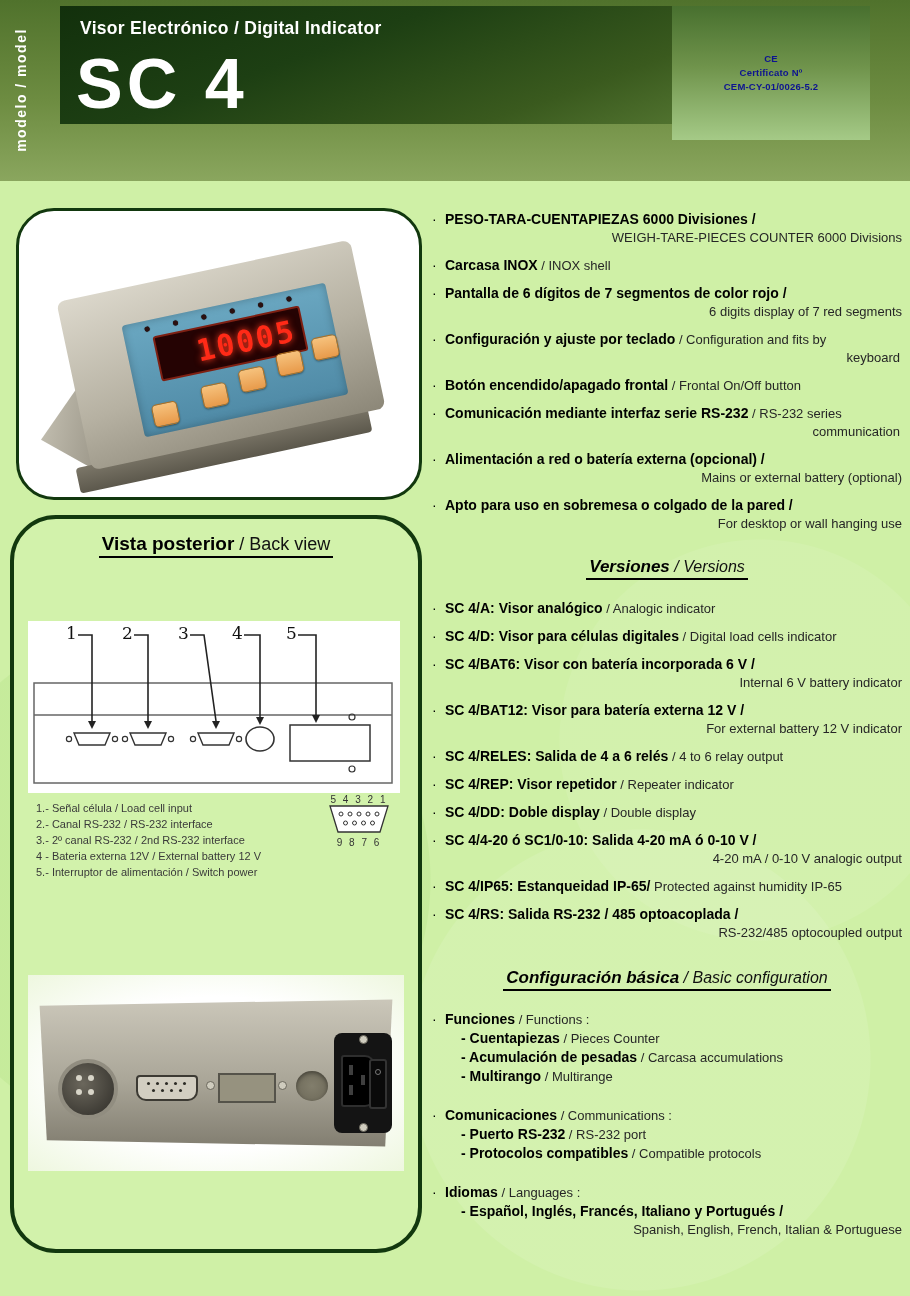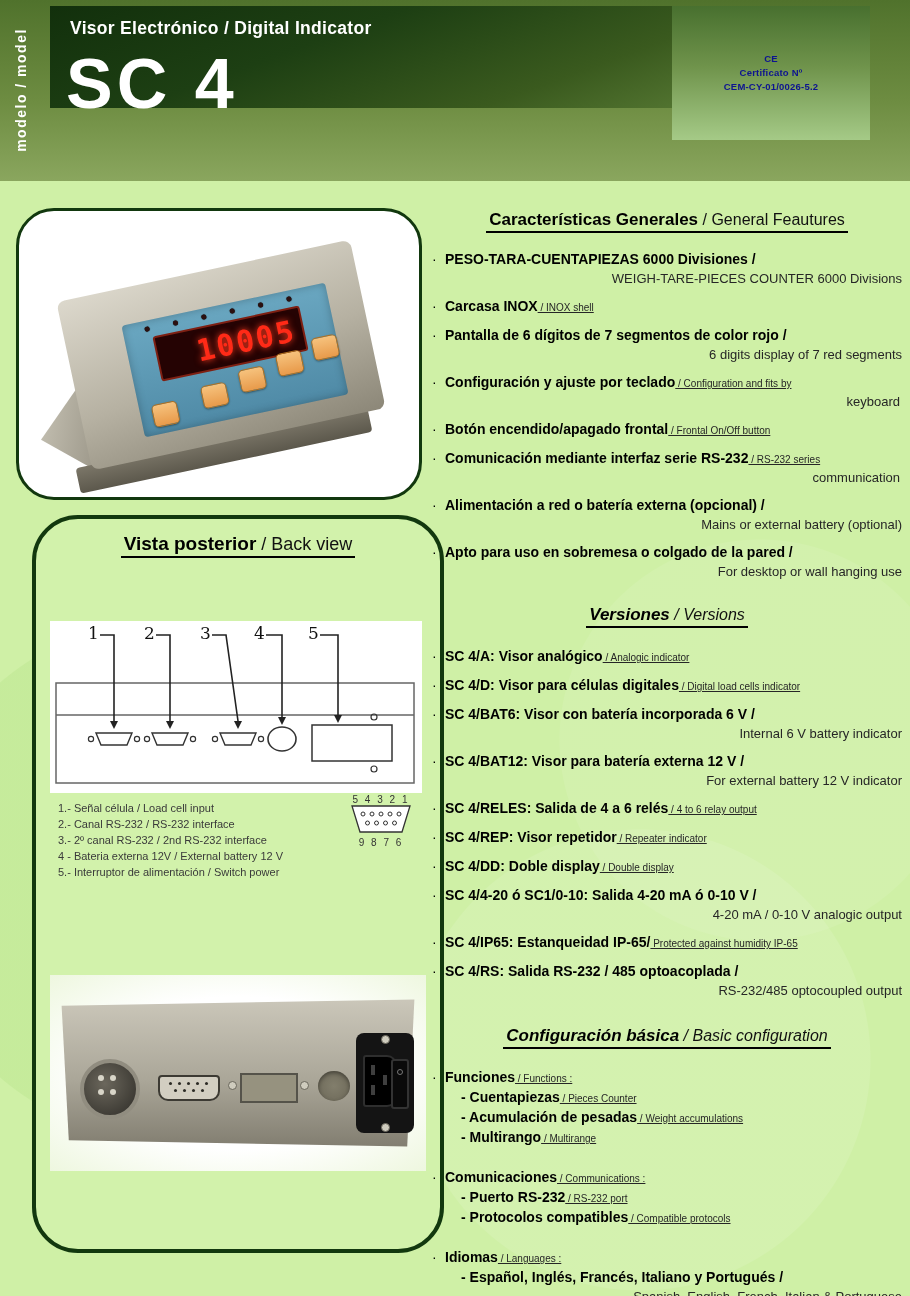--- a/index.html
+++ b/index.html
@@ -8,32 +8,32 @@
     background:
       radial-gradient(circle at 640px 1060px, rgba(255,255,255,0.10) 0 230px, transparent 231px),
       radial-gradient(circle at 170px 880px, rgba(150,210,100,0.16) 0 260px, transparent 261px),
       radial-gradient(circle at 760px 740px, rgba(255,255,255,0.08) 0 200px, transparent 201px),
       #cff0a6;}
   
   .band{position:absolute;left:0;top:0;width:910px;height:181px;
     background:linear-gradient(180deg,#50722c 0%,#6d8c41 55%,#8aa65e 100%);}
   .side-label{position:absolute;left:21px;top:90px;transform:translate(-50%,-50%) rotate(-90deg);
     white-space:nowrap;color:#fff;font-weight:bold;font-size:14px;letter-spacing:1.5px;}
-  .title-box{position:absolute;left:50px;top:6px;width:630px;height:102px;
+  .title-box{position:absolute;left:60px;top:6px;width:630px;height:118px;
     background:linear-gradient(160deg,#12300c 0%,#1d3f13 40%,#3a5a1e 78%,#527430 100%);}
   .doc-title{position:absolute;left:20px;top:12px;color:#fff;font-weight:bold;font-size:17.5px;letter-spacing:.3px;}
   .model-name{position:absolute;left:16px;top:38px;color:#fff;font-weight:800;font-size:70px;letter-spacing:4px;}
   .cert-box{position:absolute;left:672px;top:6px;width:198px;height:134px;
     background:linear-gradient(180deg,#48702f 0%,#6f934b 45%,#a5ca87 100%);
     display:flex;flex-direction:column;align-items:center;justify-content:center;
     color:#0d1390;font-weight:bold;font-size:9.5px;line-height:14px;text-align:center;letter-spacing:.2px;}
   
   .box1{position:absolute;left:16px;top:208px;width:400px;height:286px;background:#fff;
     border:3px solid #12380e;border-radius:38px;overflow:hidden;}
-  .box2{position:absolute;left:32px;top:515px;width:404px;height:730px;background:#d2f2ab;
+  .box2{position:absolute;left:10px;top:515px;width:404px;height:730px;background:#d2f2ab;
     border:4px solid #12380e;border-radius:46px;overflow:hidden;}
   
   .dev-left-tri{position:absolute;left:22px;top:128px;width:70px;height:140px;
     background:linear-gradient(100deg,#cac6b8,#938e80);clip-path:polygon(100% 0,100% 100%,0 72%);}
   .dev-main{position:absolute;left:52px;top:58px;width:300px;height:172px;transform:rotate(-12deg);
     background:linear-gradient(170deg,#dcd8cc 0%,#b6b1a2 55%,#8c8778 100%);border-radius:8px;}
   .dev-bottom{position:absolute;left:56px;top:226px;width:298px;height:26px;transform:rotate(-12deg);
     background:linear-gradient(180deg,#7b7668,#5c584c);border-radius:4px;}
   .panel{position:absolute;left:112px;top:92px;width:208px;height:114px;transform:rotate(-12deg);
     background:linear-gradient(180deg,#6aa7c1 0%,#4f8aa6 100%);border-radius:4px;box-shadow:inset 0 0 8px rgba(0,0,0,.25);}
@@ -82,21 +82,21 @@
   .iec i{position:absolute;width:4px;height:10px;background:#3f3f3f;}
   .iec i.s1{left:6px;top:8px;} .iec i.s2{left:6px;top:28px;} .iec i.s3{left:18px;top:18px;}
   .rocker{position:absolute;right:5px;top:26px;width:14px;height:46px;background:#0a0a0a;border:2px solid #333;border-radius:3px;}
   .rocker::after{content:"";position:absolute;left:4px;top:8px;width:4px;height:4px;border-radius:50%;border:1px solid #777;}
   
   .col{position:absolute;left:432px;top:210px;width:470px;color:#000;}
   .sec-head{text-align:center;margin-bottom:17px;}
   .item{position:relative;padding-left:13px;margin-bottom:9px;line-height:18px;}
   .mk{position:absolute;left:0;top:0;font-size:14px;}
   .es{font-weight:bold;font-size:14px;color:#000;}
-  .en{font-size:10px;color:#262626;text-decoration:underline;}
+  .en{font-size:13px;color:#262626;}
   .en2{font-size:13px;color:#262626;line-height:18px;padding-left:2px;text-align:right;}
   .a-right{text-align:right;padding-right:2px;}
   .ind75{padding-left:75px;} .ind100{padding-left:100px;} .ind170{padding-left:170px;} .ind78{padding-left:78px;}
   .mt24{margin-top:24px;} .mt16{margin-top:26px;} .mb19{margin-bottom:19px;font-style:italic;}
   .group{position:relative;padding-left:13px;margin-bottom:20px;line-height:18px;}
   .sub{padding-left:16px;line-height:18px;}
   .sub .en2{padding-left:10px;}
 </style>
 </head>
 <body>
@@ -236,23 +236,20 @@
             <i class="s3"></i>
           </div>
         <div class="rocker"></div>
         <div class="screw" style="left:25px;top:90px"></div>
       </div>
     </div>
   </div>
 
   <div class="col">
 
-    <div class="sec-head">
-      <span class="hwrap"><span class="hes">Características Generales</span><span class="hen"> / General Feautures</span></span>
-    </div>
 
     <div class="item">
       <span class="mk">·</span><span class="es">PESO-TARA-CUENTAPIEZAS 6000 Divisiones /</span><span class="en"></span>
       <div class="en2">WEIGH-TARE-PIECES COUNTER 6000 Divisions</div>
     </div>
     <div class="item">
       <span class="mk">·</span><span class="es">Carcasa INOX</span><span class="en"> / INOX shell</span>
     </div>
     <div class="item">
       <span class="mk">·</span><span class="es">Pantalla de 6 dígitos de 7 segmentos de color rojo /</span><span class="en"></span>
@@ -317,21 +314,21 @@
       <div class="en2 ind78">RS-232/485 optocoupled output</div>
     </div>
 
     <div class="sec-head mt16 mb19">
       <span class="hwrap"><span class="hes">Configuración básica</span><span class="hen"> / Basic configuration</span></span>
     </div>
 
     <div class="group">
       <span class="mk">·</span><span class="es">Funciones</span><span class="en"> / Functions :</span>
       <div class="sub"><span class="es">- Cuentapiezas</span><span class="en"> / Pieces Counter</span></div>
-      <div class="sub"><span class="es">- Acumulación de pesadas</span><span class="en"> / Weight accumulations</span></div>
+      <div class="sub"><span class="es">- Acumulación de pesadas</span><span class="en"> / Carcasa accumulations</span></div>
       <div class="sub"><span class="es">- Multirango</span><span class="en"> / Multirange</span></div>
     </div>
 
     <div class="group">
       <span class="mk">·</span><span class="es">Comunicaciones</span><span class="en"> / Communications :</span>
       <div class="sub"><span class="es">- Puerto RS-232</span><span class="en"> / RS-232 port</span></div>
       <div class="sub"><span class="es">- Protocolos compatibles</span><span class="en"> / Compatible protocols</span></div>
     </div>
 
     <div class="group">

